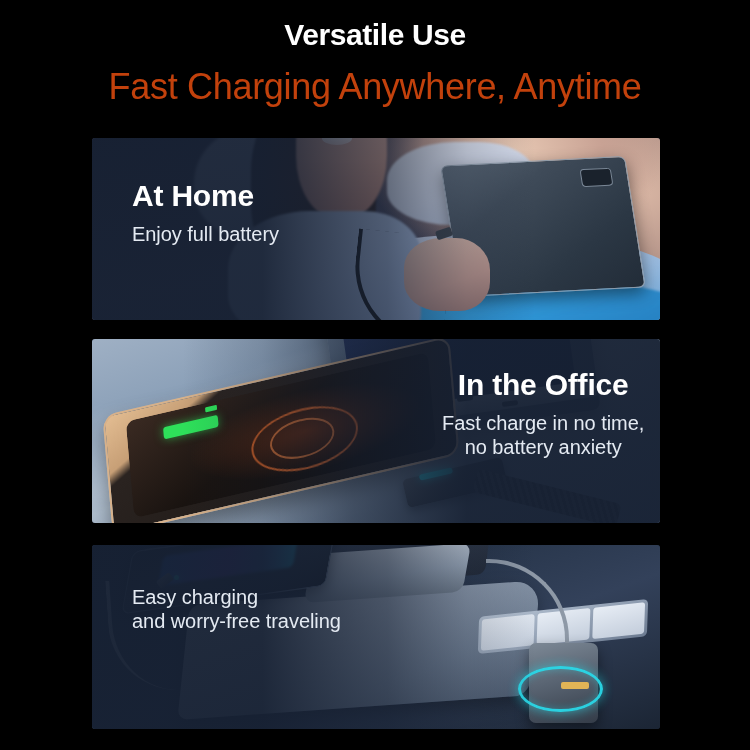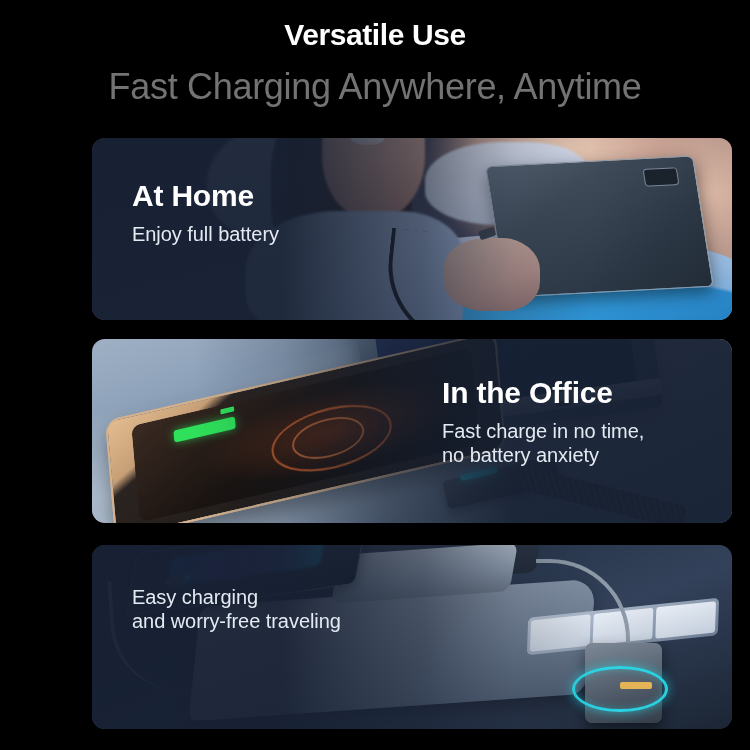--- a/index.html
+++ b/index.html
@@ -44,29 +44,29 @@
   }
   .subheadline {
     position: absolute;
     top: 64px;
     left: 0;
     width: 750px;
     font-size: 36px;
     font-weight: normal;
     line-height: 46px;
     letter-spacing: -0.3px;
-    color: #737373;
+    color: #c2410c;
   }
 
   
   .panel {
     position: absolute;
     left: 92px;
-    width: 640px;
-    border-radius: 13px;
+    width: 568px;
+    border-radius: 3px;
     overflow: hidden;
     background: #1a2539;
   }
   .panel-1 { top: 138px; height: 182px; }
   .panel-2 { top: 339px; height: 184px; }
   .panel-3 { top: 545px; height: 184px; }
 
   
   .photo {
     position: absolute;
@@ -94,21 +94,21 @@
       #16203299 54%,
       #16203230 70%,
       #16203200 84%);
   }
 
   .caption {
     position: absolute;
     z-index: 4;
   }
   .caption-left  { left: 40px; top: 40px; text-align: left; }
-  .caption-right { left: 350px; top: 36px; text-align: left; }
+  .caption-right { left: 350px; top: 28px; text-align: center; }
 
   .cap-title {
     font-size: 30px;
     font-weight: bold;
     line-height: 36px;
     letter-spacing: -0.2px;
     color: #ffffff;
     margin: 0 0 8px 0;
   }
   .cap-line {

